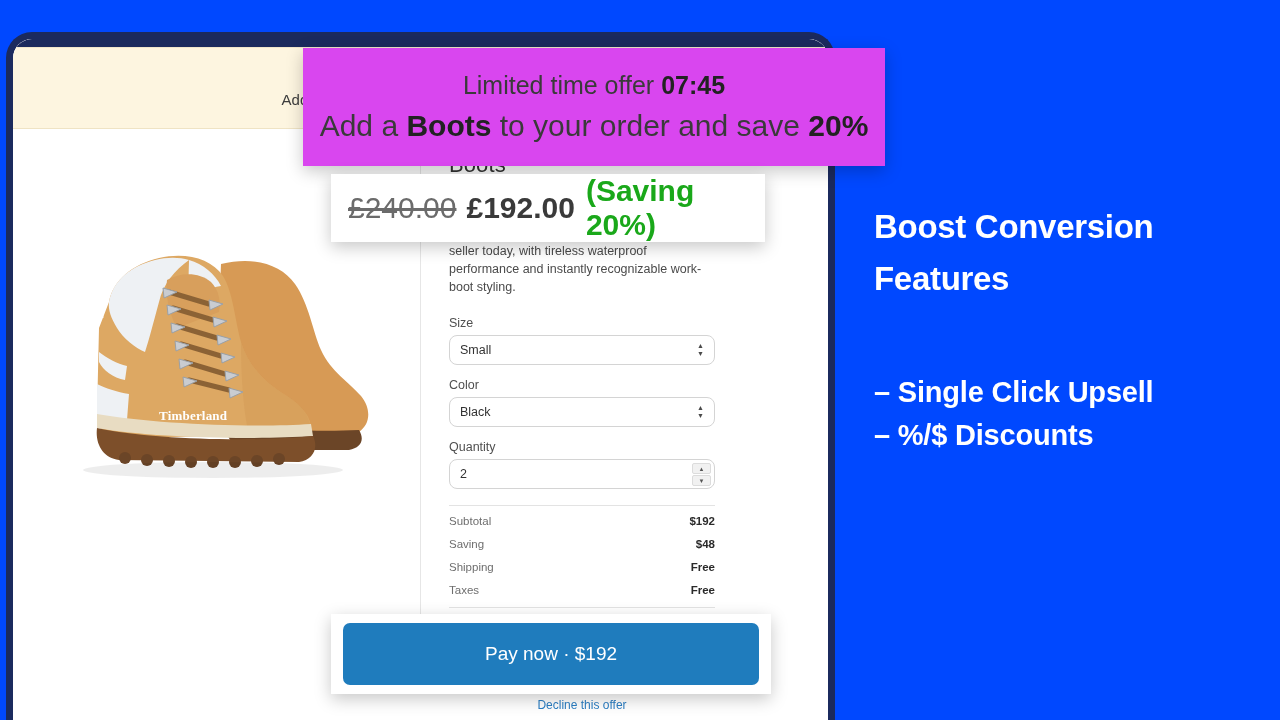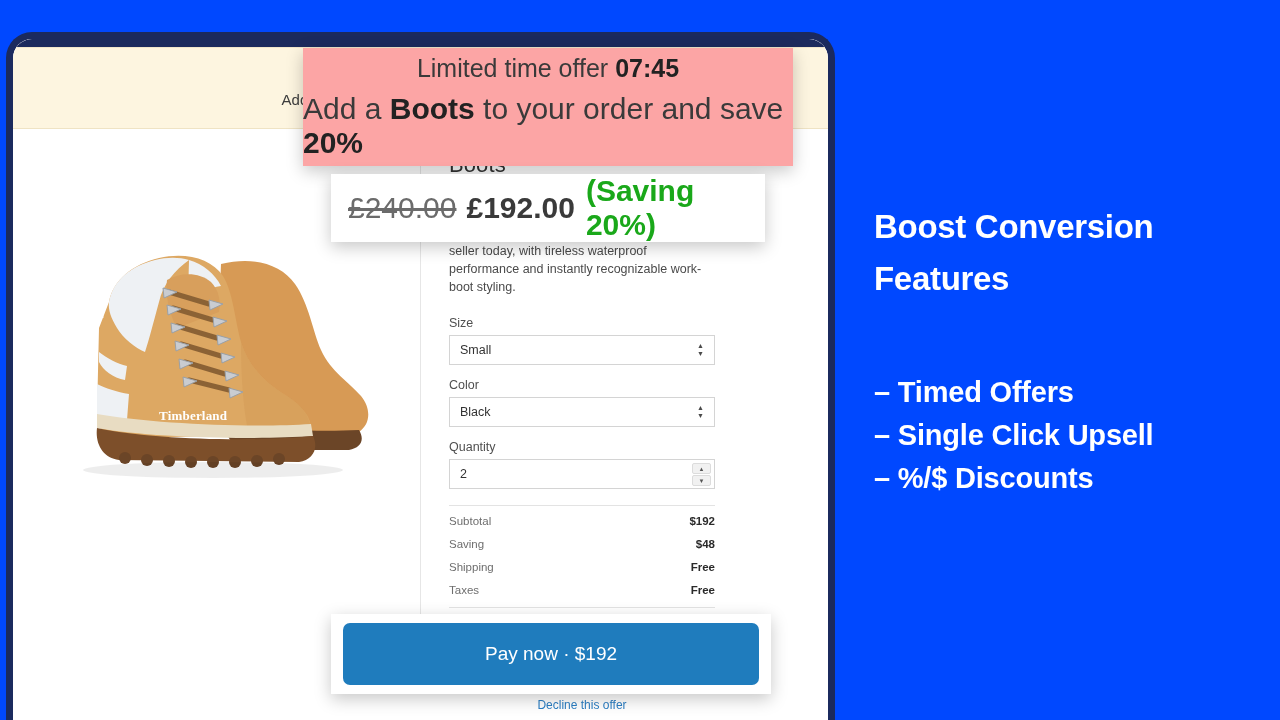--- a/index.html
+++ b/index.html
@@ -80,21 +80,21 @@
   #product-desc {
     font-size: 12.5px; line-height: 18px; color: #4a4a4a;
     margin-bottom: 20px; max-width: 268px;
   }
 
   .field-group { margin-bottom: 13px; }
   .field-label { font-size: 12.5px; color: #4f4f4f; margin-bottom: 5px; }
   .select-box, .qty-box {
     position: relative;
     width: 266px; height: 30px;
-    border: 1px solid #d4d4d4; border-radius: 0;
+    border: 1px solid #d4d4d4; border-radius: 8px;
     background: #fff;
     display: flex; align-items: center;
     padding: 0 10px;
     font-size: 12.5px; color: #333;
   }
   .select-arrows {
     position: absolute; right: 10px; top: 50%; transform: translateY(-50%);
     display: flex; flex-direction: column; gap: 2px; line-height: 0;
   }
   .select-arrows span { font-size: 7px; color: #4a4a4a; line-height: 6px; }
@@ -132,22 +132,22 @@
   }
 
   
   .callout {
     position: absolute;
     background: #fdf5e0;
     box-shadow: 0 5px 16px rgba(0,0,0,.22);
     z-index: 30;
   }
   #callout-banner {
-    left: 303px; top: 48px; width: 490px; height: 118px;
-    background: #fca5a5;
+    left: 303px; top: 48px; width: 582px; height: 118px;
+    background: #d946ef;
     display: flex; flex-direction: column;
     align-items: center; justify-content: center; gap: 9px;
   }
   #callout-banner .cb-line1 { font-size: 25px; color: #3a3a3a; }
   #callout-banner .cb-line1 b { font-weight: 700; color: #222; }
   #callout-banner .cb-line2 { font-size: 30px; color: #3a3a3a; }
   #callout-banner .cb-line2 b { font-weight: 700; color: #222; }
 
   #callout-price {
     left: 331px; top: 174px; width: 434px; height: 68px;
@@ -376,19 +376,18 @@
     <span class="cp-save">(Saving 20%)</span>
   </div>
 
   <div class="callout" id="callout-pay">
     <button class="cpay-btn">Pay now · $192</button>
   </div>
 
   <div id="marketing">
     <h2>Boost Conversion Features</h2>
     <ul id="feature-list">
-      <li>– Timed Offers</li>
       <li>– Single Click Upsell</li>
       <li>– %/$ Discounts</li>
     </ul>
   </div>
 
 </div>
 
 </body></html>

